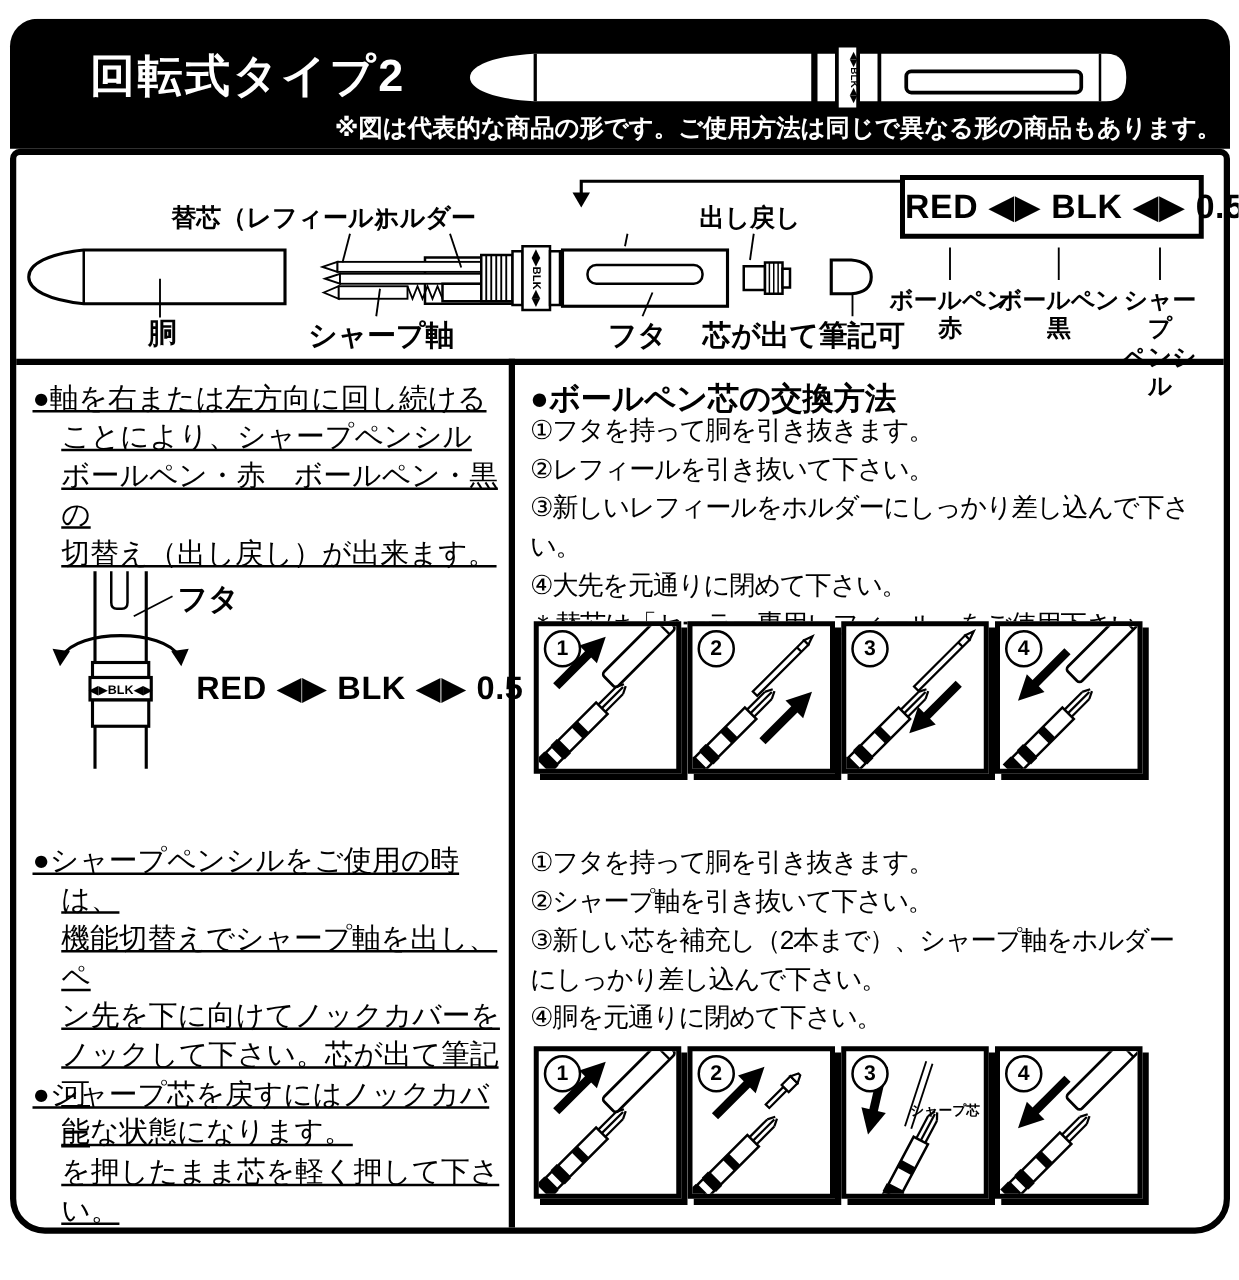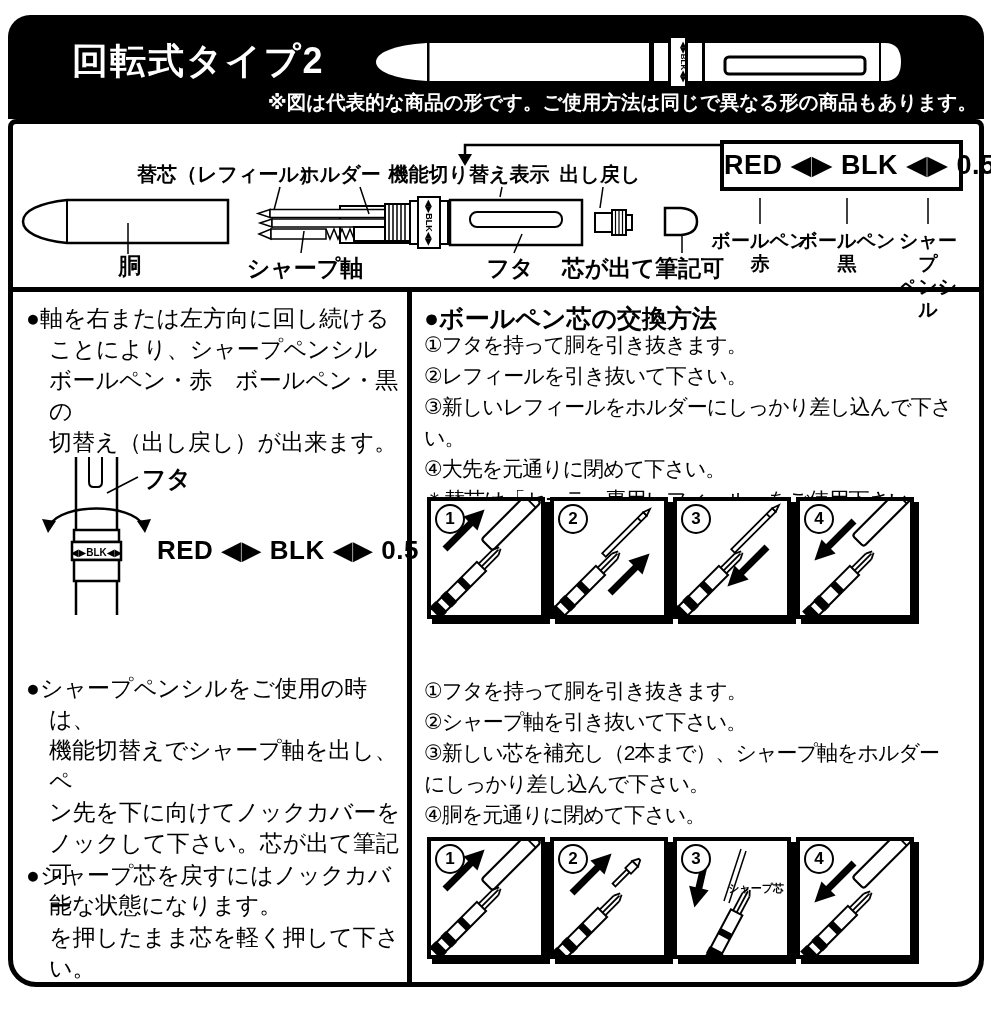--- a/index.html
+++ b/index.html
@@ -21,21 +21,21 @@
   
   .dlabel{position:absolute;transform:translateX(-50%);font-size:20px;font-weight:bold;
           white-space:nowrap;}
   .selector-box{position:absolute;left:720px;top:125px;width:243px;height:51px;border:4px solid #000;
                 box-sizing:border-box;text-align:center;font-size:27px;font-weight:bold;
                 line-height:43px;letter-spacing:.5px;white-space:nowrap;}
   .clabel{position:absolute;transform:translateX(-50%);font-size:19px;font-weight:bold;
           text-align:center;line-height:23px;white-space:pre-line;}
   
   .para{position:absolute;left:26px;width:374px;font-size:23px;line-height:31px;
-        white-space:pre-line;padding-left:23px;text-indent:-23px;box-sizing:border-box;}
+        white-space:pre-line;padding-left:23px;text-indent:-23px;box-sizing:border-box;text-decoration:underline;}
   .rc-heading{position:absolute;left:424px;font-size:25px;font-weight:bold;white-space:nowrap;}
   .rc-steps{position:absolute;left:424px;width:552px;font-size:21px;line-height:31px;
             letter-spacing:-1px;white-space:pre-line;}
   
   .fig{position:absolute;width:118px;height:122px;border:4px solid #000;background:#fff;
        box-sizing:border-box;box-shadow:5px 5px 0 0 #000;}
   .fig svg{position:absolute;left:0;top:0;width:110px;height:114px;}
   .fignum{position:absolute;left:4px;top:3px;width:26px;height:26px;border:2px solid #000;
           border-radius:50%;font-size:17px;font-weight:bold;text-align:center;line-height:26px;
           background:#fff;z-index:2;}
@@ -163,21 +163,20 @@
       <line x1="834" y1="74" x2="834" y2="100"></line>
       <line x1="915" y1="74" x2="915" y2="100"></line>
     </g>
 
     <path d="M707,21 L452,21 L452,31" fill="none" stroke="#000" stroke-width="2.5"></path>
     <polygon points="445,30 459,30 452,42" fill="#000"></polygon>
   </svg>
 
   <div class="dlabel" style="left:228px;top:146px">替芯（レフィール）</div>
   <div class="dlabel" style="left:340px;top:146px">ホルダー</div>
-  <div class="dlabel" style="left:469px;top:146px">機能切り替え表示</div>
   <div class="dlabel" style="left:600px;top:146px">出し戻し</div>
   <div class="dlabel" style="left:130px;top:236px;font-size:23px">胴</div>
   <div class="dlabel" style="left:305px;top:238px;font-size:23px">シャープ軸</div>
   <div class="dlabel" style="left:510px;top:238px;font-size:23px">フタ</div>
   <div class="dlabel" style="left:643px;top:238px;font-size:23px">芯が出て筆記可</div>
 
   <div class="selector-box">RED ◀▶ BLK ◀▶ 0.5</div>
   <div class="clabel" style="left:760px;top:214px">ボールペン
 赤</div>
   <div class="clabel" style="left:847px;top:214px">ボールペン

